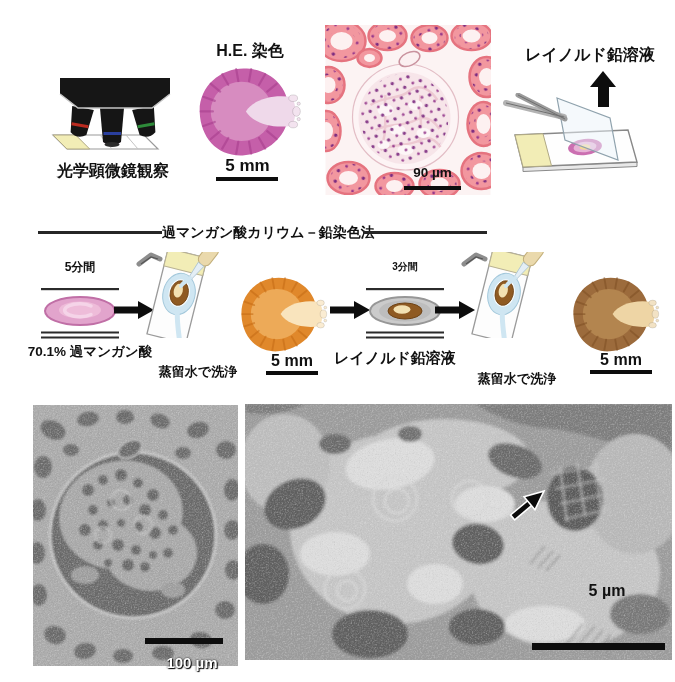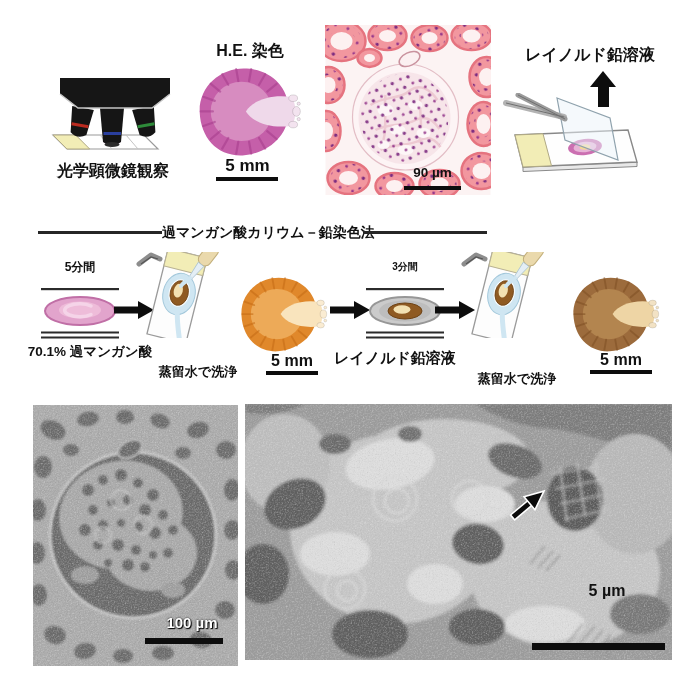--- a/index.html
+++ b/index.html
@@ -3,21 +3,21 @@
 <meta charset="utf-8">
 <style>
   html,body{margin:0;padding:0;background:#fff;}
   .canvas{position:relative;width:675px;height:682px;background:#ffffff;
           font-family:"Liberation Sans","DejaVu Sans",sans-serif;overflow:hidden;color:#111;}
   .abs{position:absolute;}
   .lbl{position:absolute;color:#111;font-weight:600;text-align:center;white-space:nowrap;line-height:1.15;}
   .bar{position:absolute;background:#0d0d0d;}
   .hline{position:absolute;background:#262626;height:3px;}
   svg{display:block;overflow:hidden;}
-  .sb-light{color:#fff;text-shadow:0 0 2px #000,1px 1px 1px #000;}
+  .sb-light{color:#fff;text-shadow:0 0 2px #000,1px 1px 1px #000;margin-top:40px;}
   .uparrow-head{position:absolute;width:0;height:0;border-left:13px solid transparent;
                 border-right:13px solid transparent;border-bottom:16px solid #0d0d0d;}
   .uparrow-stem{position:absolute;background:#0d0d0d;}
 </style>
 </head>
 <body>
 
 <div class="canvas">
 
   <svg class="abs" style="left:48px;top:72px" width="130" height="85" viewBox="0 0 130 85">

